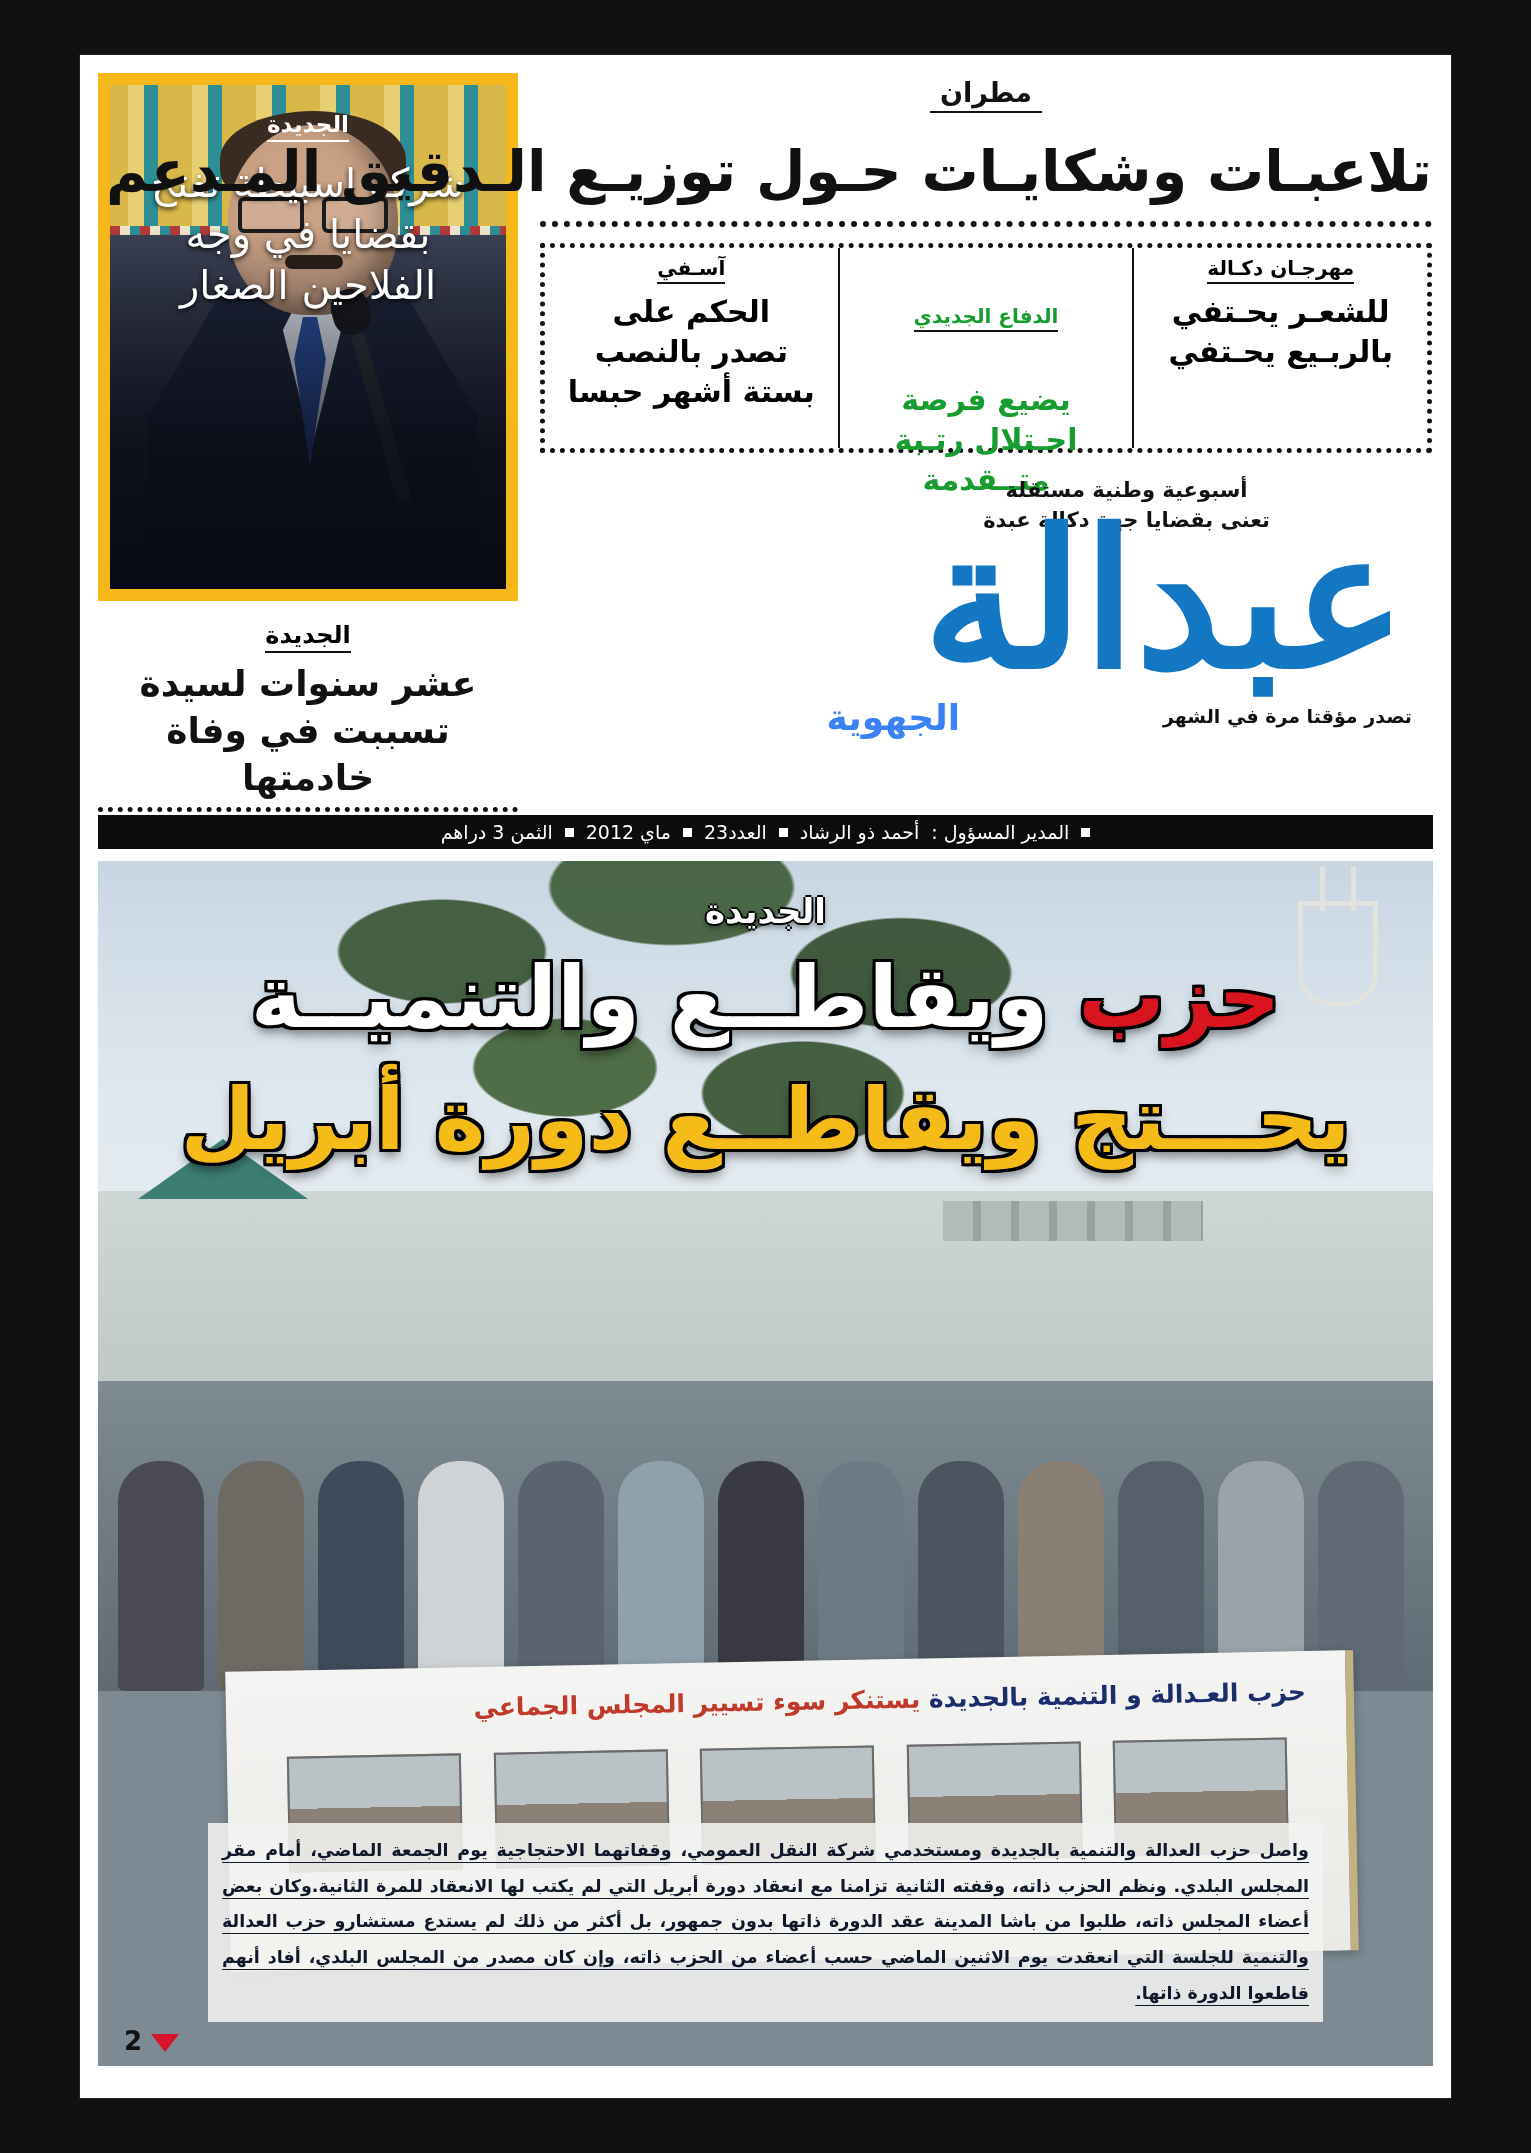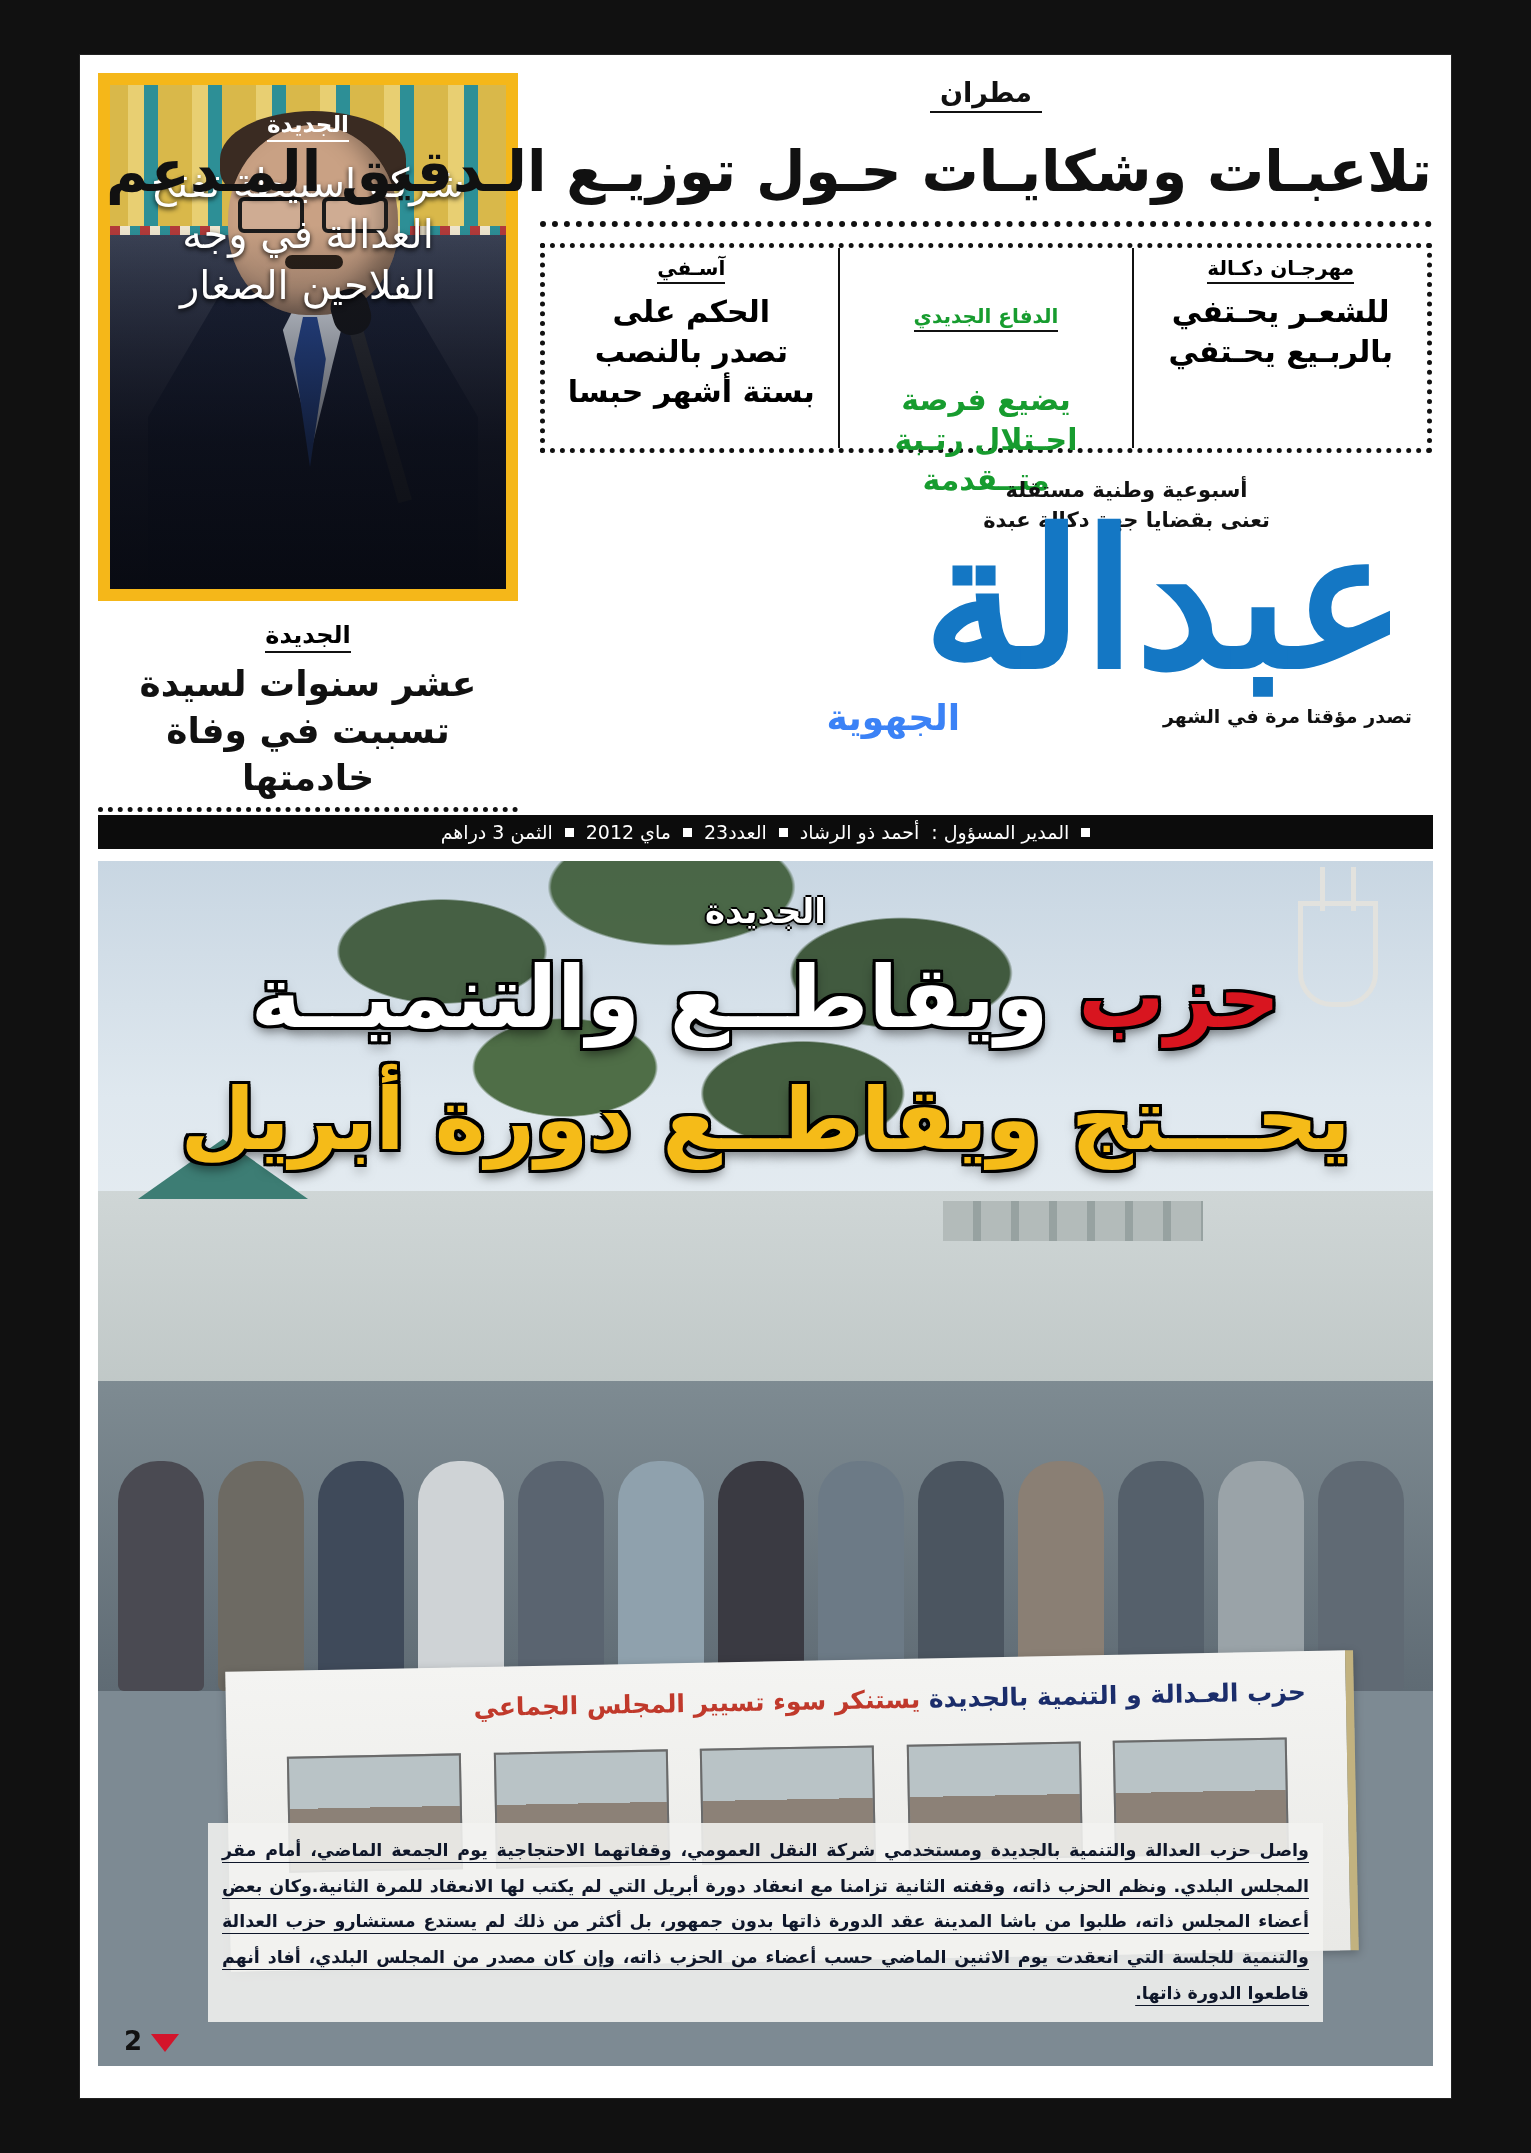--- a/index.html
+++ b/index.html
@@ -259,21 +259,21 @@
           <div class="pc-head"></div>
           <div class="pc-glass"></div>
           <div class="pc-stache"></div>
           <div class="pc-mic"></div>
           <div class="pc-overlay"></div>
         </div>
         <div class="pc-text">
           <div class="pc-kicker">الجديدة</div>
           <div class="pc-title">
             <div>شركة اسبيطة تفتح</div>
-            <div>العدالة في وجه</div>
+            <div>بقضايا في وجه</div>
             <div>الفلاحين الصغار</div>
           </div>
         </div>
       </div>
 
       <div class="lead">
         <div class="lead-kicker">مطران</div>
         <div class="lead-head">تلاعبـات وشكايـات حـول توزيـع الـدقيق المـدعم</div>
         <div class="dotrule"></div>
       </div>

